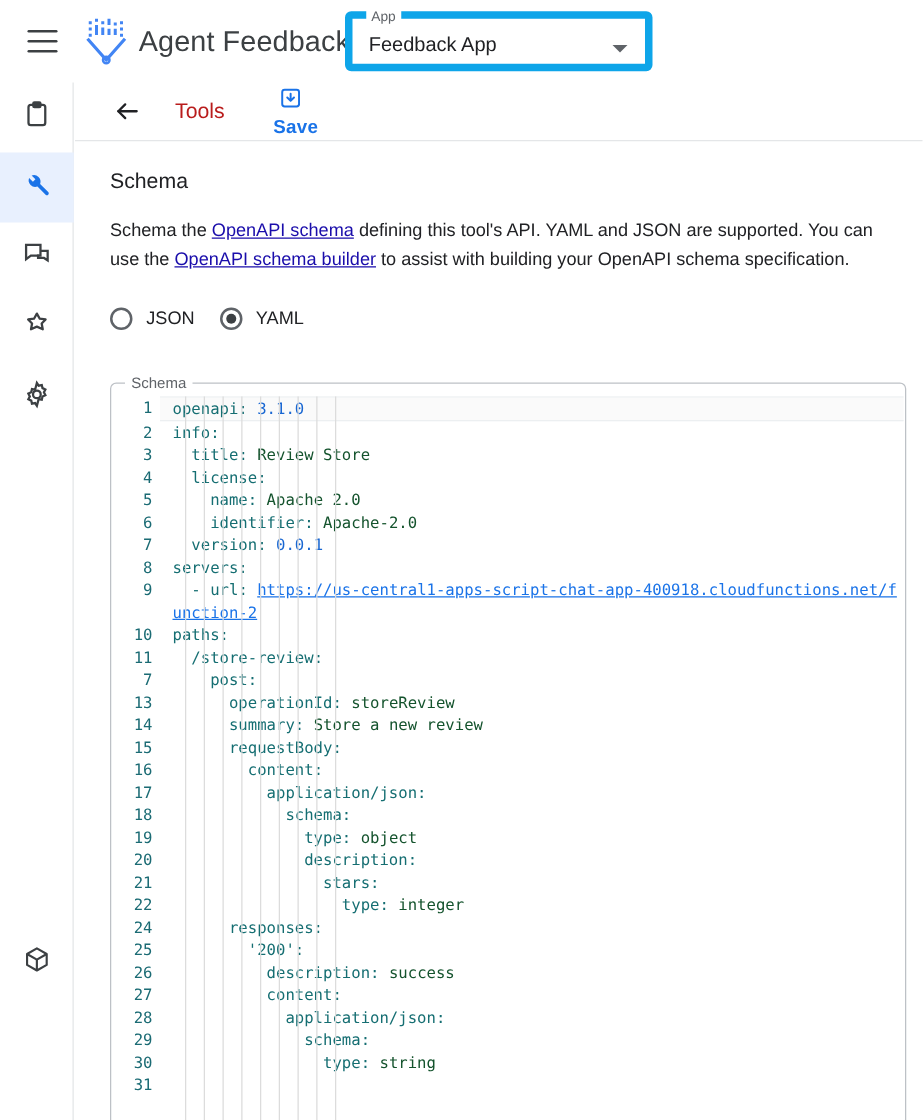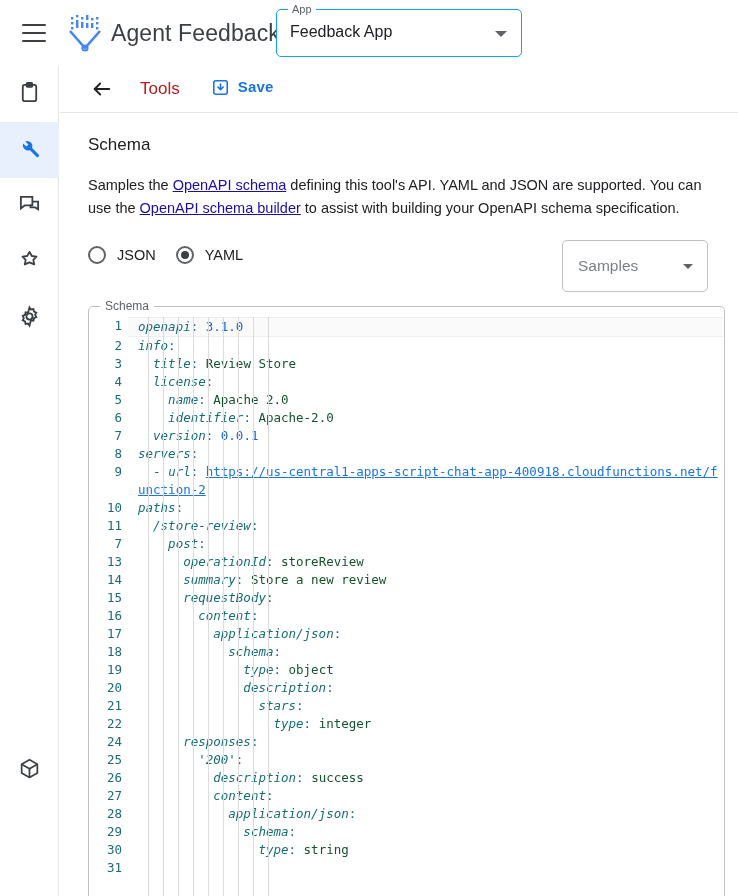--- a/index.html
+++ b/index.html
@@ -41,21 +41,21 @@
     margin-left: 9px;
     letter-spacing: .1px;
     white-space: nowrap;
   }
 
   
   .app-select {
     position: absolute;
     left: 276px; top: 9px;
     width: 246px; height: 48px;
-    border: 1px solid #0ea5e9;
+    border: 6px solid #0ea5e9;
     border-radius: 5px;
     background: #fff;
     cursor: pointer;
   }
   .app-select-legend {
     position: absolute;
     left: 11px; top: -7px;
     padding: 0 4px;
     background: #fff;
     font-size: 11px;
@@ -113,23 +113,24 @@
     display: flex; align-items: center; justify-content: center;
     cursor: pointer;
   }
   .tools-title {
     margin-left: 26px;
     font-size: 17px;
     color: #b91c1c;
   }
   .save-btn {
     margin-left: 31px;
-    display: flex; 
+    display: flex; align-items: center;
     cursor: pointer;
     color: #1a73e8;
+    flex-direction: column;
   }
   .save-label {
     font-size: 15px;
     font-weight: bold;
     color: #1a73e8;
     margin-left: 8px;
     letter-spacing: .2px;
   }
 
   .panel { padding: 22px 30px 0 28px; }
@@ -249,21 +250,21 @@
     color: #1b6b74;
     user-select: none;
   }
   .ln-text {
     flex: 1 1 auto;
     position: relative;
     padding-left: 10px;
     white-space: pre-wrap;
     word-break: break-all;
   }
-  .k { color: #156e72; font-style: italic; }
+  .k { color: #156e72; }
   .p { color: #156e72; }
   .v { color: #14532d; }
   .num { color: #1967d2; }
   .url { color: #1a73e8; text-decoration: underline; }
 
   
   .guides {
     position: absolute;
     left: 48px; top: 0;
     height: 100%;
@@ -396,39 +397,35 @@
       </span>
       <span class="save-label">Save</span>
     </span>
   </div>
 
   <div class="panel">
 
     <div class="section-title">Schema</div>
 
     <div class="desc">
-      <span>Samples the </span><a>OpenAPI schema</a><span> defining this tool's API. YAML and JSON are supported. You can use the </span><a>OpenAPI schema builder</a><span> to assist with building your OpenAPI schema specification.</span>
+      <span>Schema the </span><a>OpenAPI schema</a><span> defining this tool's API. YAML and JSON are supported. You can use the </span><a>OpenAPI schema builder</a><span> to assist with building your OpenAPI schema specification.</span>
     </div>
 
     <div class="radio-row">
       <div class="radio-group">
         <div class="radio-opt">
           <span class="radio-circle"></span>
           <span class="radio-label">JSON</span>
         </div>
         <div class="radio-opt checked">
           <span class="radio-circle"></span>
           <span class="radio-label">YAML</span>
         </div>
       </div>
 
-      <div class="samples-select">
-        <span class="samples-value">Samples</span>
-        <span class="samples-caret"></span>
-      </div>
     </div>
 
     <div class="editor-field">
       <span class="editor-legend">Schema</span>
       <div class="editor-body" id="editor-body">
           <div class="code-line active">
             <span class="ln-num">1</span>
             <span class="ln-text"><span class="k">openapi</span><span class="p">: </span><span class="num">3.1.0</span></span>
           </div>
           <div class="code-line">

